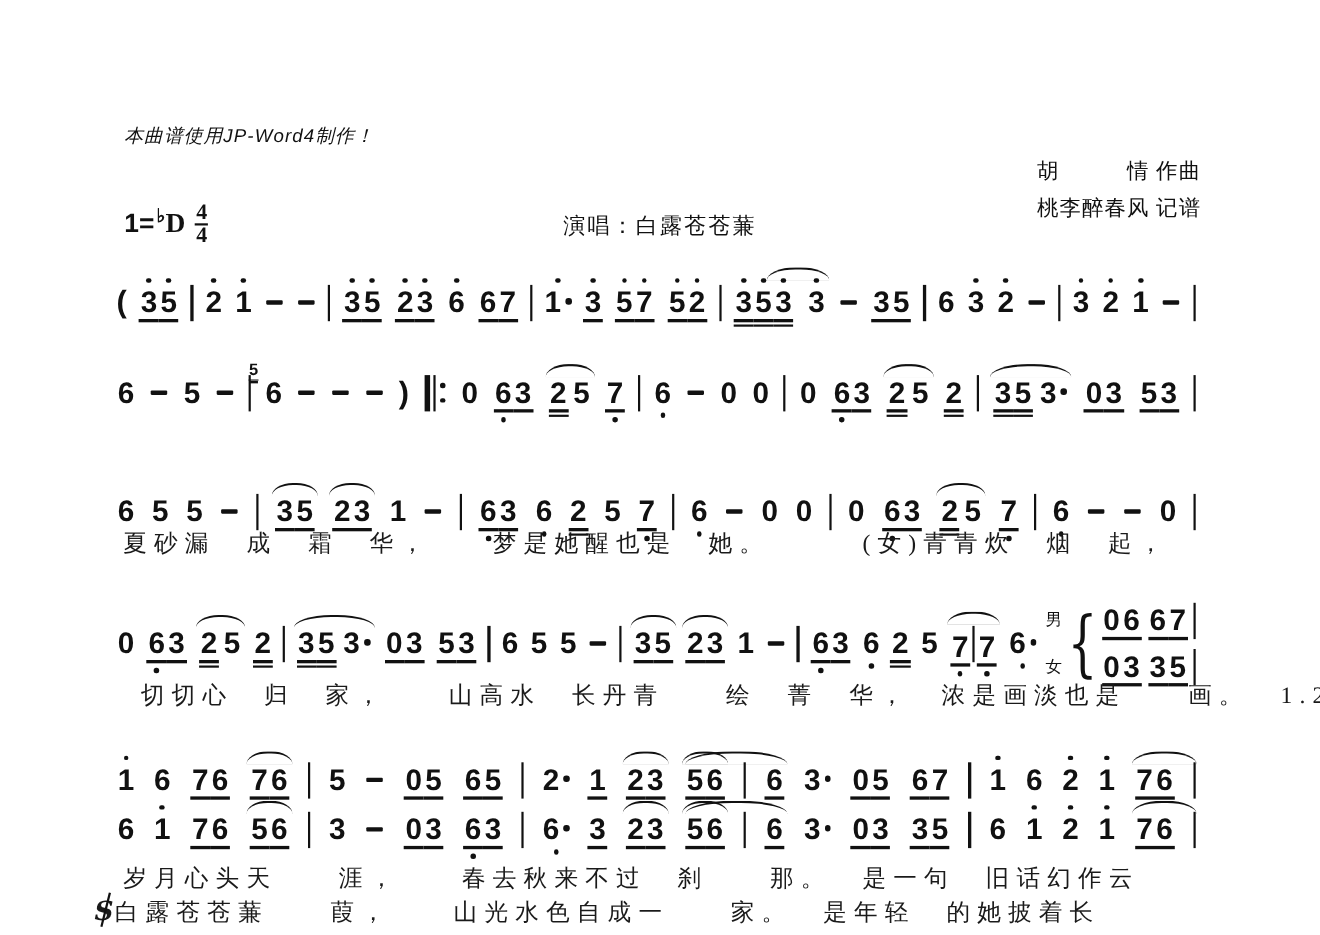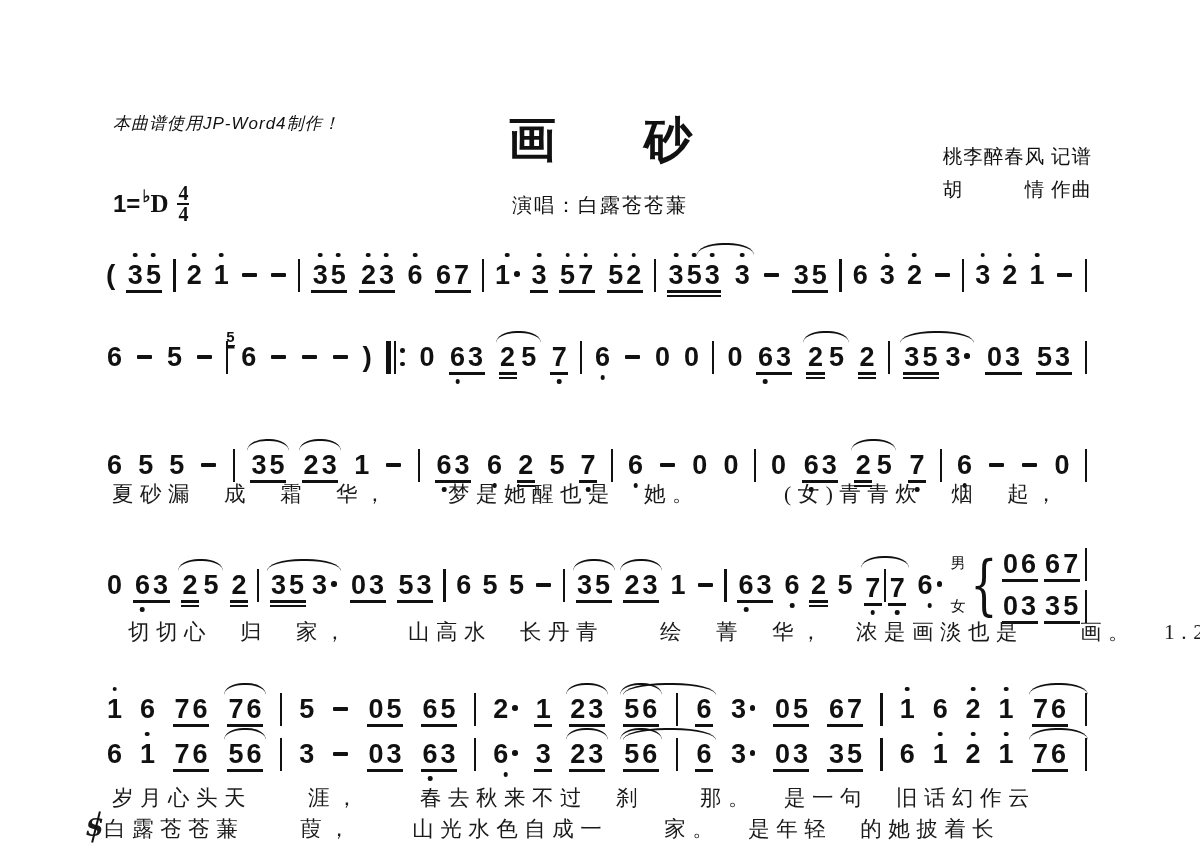--- a/index.html
+++ b/index.html
@@ -69,39 +69,36 @@
   .segno::after{content:"";position:absolute;left:54%;top:-2px;width:1.6px;height:112%;
                 background:#111;transform:rotate(14deg);}
 </style>
 </head>
 <body>
 
 <div class="page">
 
   <div class="maker">本曲谱使用JP-Word4制作！</div>
 
-  <div class="title-wrap">
-    <span>画砂</span>
-  </div>
 
   <div class="subtitle">演唱：白露苍苍蒹</div>
 
   <div class="keysig">
     <span class="kp">1=</span>
     <span class="kf">♭</span>
     <span class="kl">D</span>
     <span class="timesig">
       <span class="tt">4</span>
       <span>4</span>
     </span>
   </div>
 
   <div class="credits">
+    <div>胡　　　情 作曲</div>
     <div>桃李醉春风 记谱</div>
-    <div>胡　　　情 作曲</div>
   </div>
 
   <div class="mline" style="top:252px;">
       <span class="paren">(</span>
       <span class="grp">
         <span class="tk">
           <span class="ch">3</span>
           <span class="dot hi"></span>
           <span class="ul" style="bottom: -4px;"></span>
         </span>

